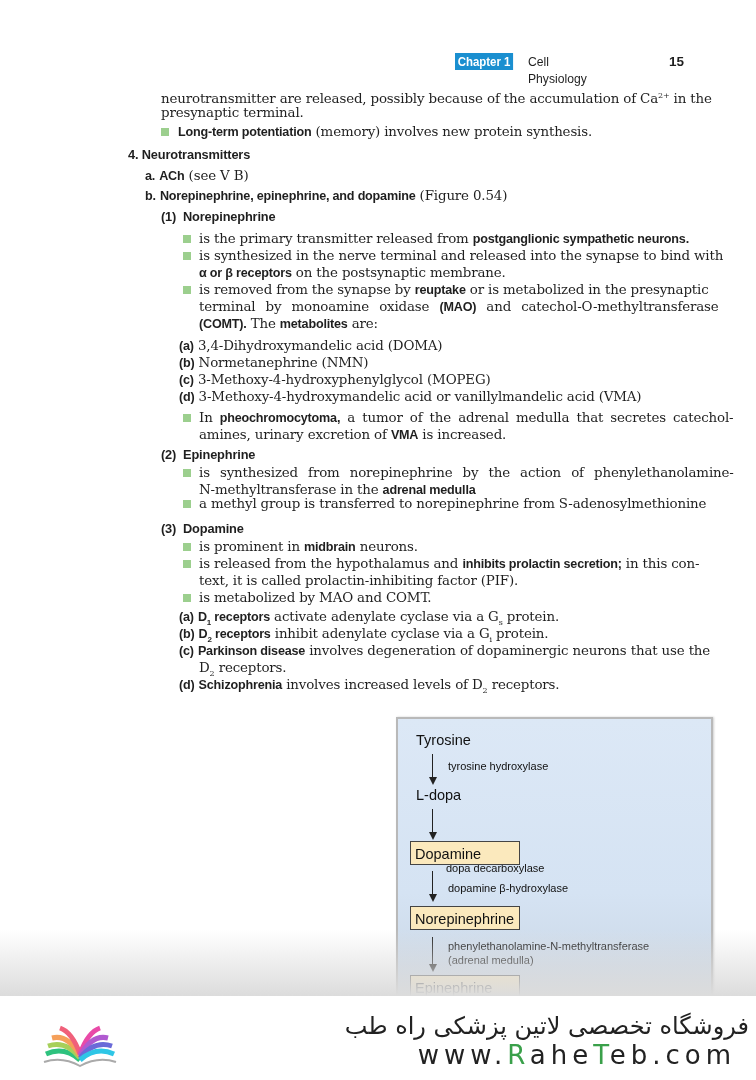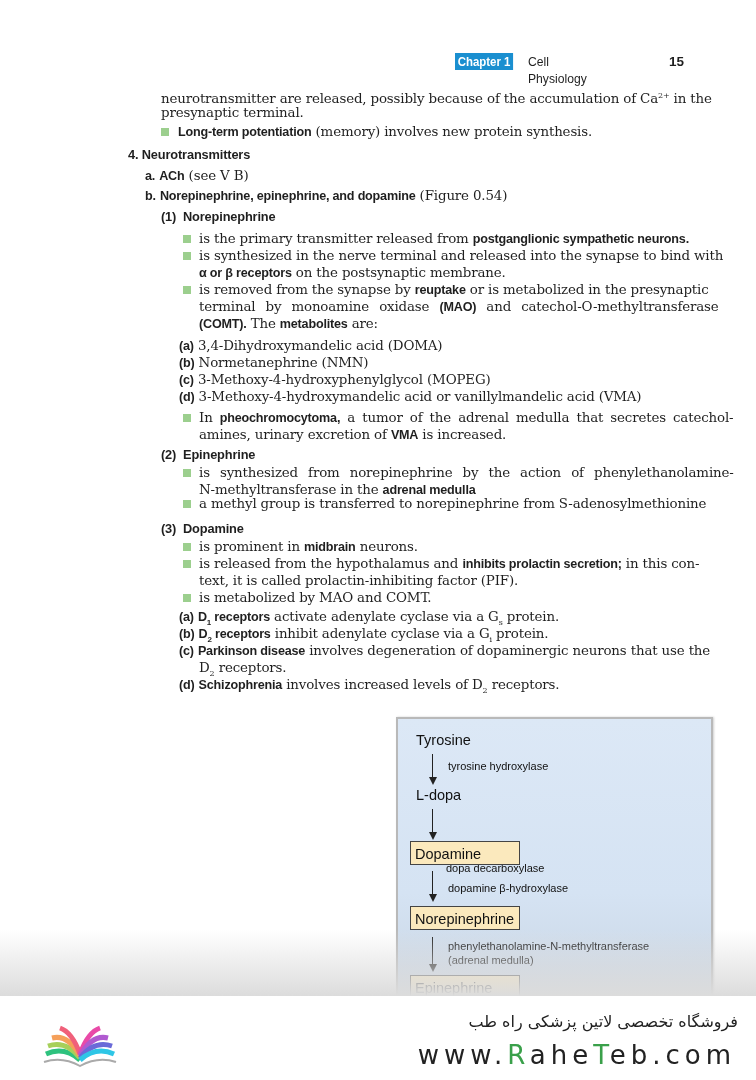--- a/index.html
+++ b/index.html
@@ -46,21 +46,21 @@
     position: absolute; left: 12px; width: 110px; height: 24px; border: 1px solid #444;
     background: #fbe9bd; font-family: "Liberation Sans", sans-serif; font-size: 14.5px; line-height: 24px;
     padding-left: 4px; box-sizing: border-box; color: #111;
   }
   .arrow-line { position: absolute; left: 34px; width: 1px; background: #222; }
   .arrow-head { position: absolute; left: 31px; width: 0; height: 0; border-left: 4px solid transparent; border-right: 4px solid transparent; border-top: 8px solid #222; }
   .caption-faint { position: absolute; left: 113px; top: 997px; width: 260px; height: 4px; background: linear-gradient(to right, #9fb8c9 0 20%, #bcbcbc 24% 100%); opacity: 0.45; }
 
   
   .footer { position: absolute; left: 0; top: 996px; width: 756px; height: 84px; background: #ffffff; }
-  .footer-fa { position: absolute; right: 18px; top: 16px; font-family: "DejaVu Sans", sans-serif; font-size: 16px; color: #222; direction: rtl; margin-left: 19px; }
+  .footer-fa { position: absolute; right: 7px; top: 16px; font-family: "DejaVu Sans", sans-serif; font-size: 24px; color: #222; direction: rtl; margin-left: 19px; }
   .footer-url { position: absolute; right: 20px; top: 44px; font-family: "DejaVu Sans", sans-serif; font-size: 26px; letter-spacing: 5px; color: #222; }
   .footer-url .g { color: #3aa04a; }
   .logo { position: absolute; left: 40px; top: 14px; width: 80px; height: 60px; }
 </style>
 </head>
 <body>
 
 <div class="page">
 
   <div class="chap-badge">Chapter 1</div>

